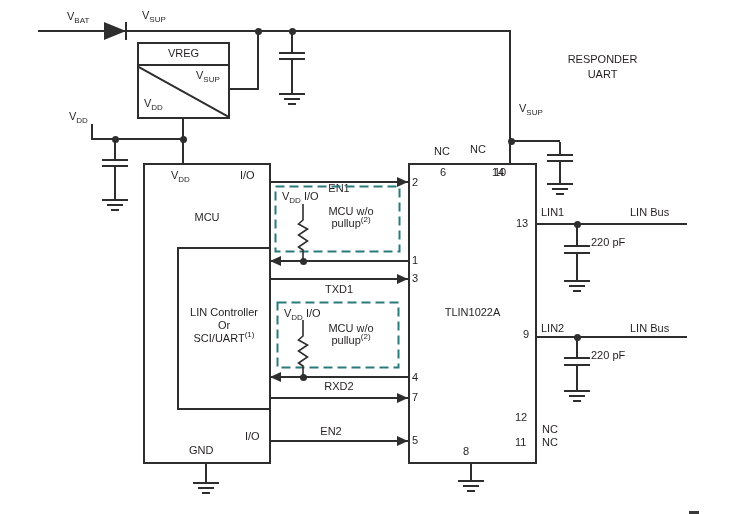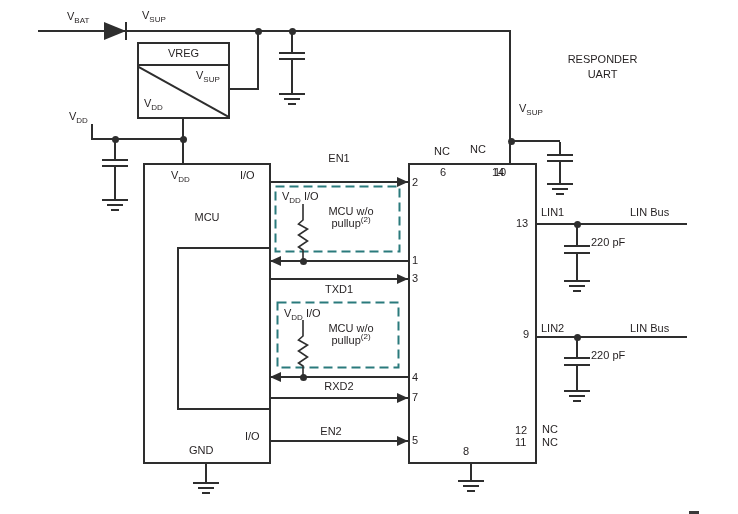--- a/index.html
+++ b/index.html
@@ -83,32 +83,37 @@
       <i class="g2"></i>
       <i class="g3"></i>
     </div>
 
   <div class="box" style="left:143px;top:163px;width:128px;height:301px;"></div>
   <div class="lbl" style="left:171px;top:169px;"><span>V</span><sub>DD</sub></div>
   <div class="lbl" style="left:240px;top:169px;">I/O</div>
   <div class="lbl ctr" style="left:143px;top:211px;width:128px;">MCU</div>
 
   <div class="box" style="left:177px;top:247px;width:94px;height:163px;"></div>
+  <div class="lbl ctr" style="left:177px;top:306px;width:94px;line-height:13px;">
+    <span>LIN Controller</span><br>
+    <span>Or</span><br>
+    <span>SCI/UART</span><sup>(1)</sup>
+  </div>
   <div class="lbl" style="left:245px;top:430px;">I/O</div>
   <div class="lbl" style="left:189px;top:444px;">GND</div>
   <div class="vl" style="left:205px;top:464px;height:18px;"></div>
   <div class="gnd" style="left:193px;top:482px;">
       <i class="g1"></i>
       <i class="g2"></i>
       <i class="g3"></i>
     </div>
 
   <div class="hl" style="left:270px;top:181px;width:138px;"></div>
   <div class="arrow-r" style="left:397px;top:177px;"></div>
-  <div class="lbl ctr" style="left:270px;top:152px;width:138px;">EN1</div>
+  <div class="lbl ctr" style="left:270px;top:182px;width:138px;">EN1</div>
 
   <div class="hl" style="left:270px;top:260px;width:138px;"></div>
   <div class="arrow-l" style="left:270px;top:256px;"></div>
   <div class="dot" style="left:300px;top:258px;"></div>
 
   <div class="hl" style="left:270px;top:278px;width:138px;"></div>
   <div class="arrow-r" style="left:397px;top:274px;"></div>
   <div class="lbl ctr" style="left:270px;top:283px;width:138px;">TXD1</div>
 
   <div class="hl" style="left:270px;top:376px;width:138px;"></div>
@@ -141,20 +146,21 @@
   <div class="lbl" style="left:284px;top:307px;"><span>V</span><sub>DD</sub><span> I/O</span></div>
   <svg style="left:296px;top:320px;" width="14" height="57" viewBox="0 0 14 57" preserveAspectRatio="none">
     <polyline points="7,0 7,16 2.5,20 11.5,25 2.5,31 11.5,37 2.5,43 7,46 7,57" fill="none" stroke="#2e2e2e" stroke-width="1.6"></polyline>
   </svg>
   <div class="lbl ctr" style="left:316px;top:322px;width:70px;">
     <span>MCU w/o</span><br>
     <span>pullup</span><sup>(2)</sup>
   </div>
 
   <div class="box" style="left:408px;top:163px;width:129px;height:301px;"></div>
+  <div class="lbl ctr" style="left:408px;top:306px;width:129px;">TLIN1022A</div>
 
   <div class="lbl" style="left:412px;top:176px;">2</div>
   <div class="lbl" style="left:412px;top:254px;">1</div>
   <div class="lbl" style="left:412px;top:272px;">3</div>
   <div class="lbl" style="left:412px;top:371px;">4</div>
   <div class="lbl" style="left:412px;top:391px;">7</div>
   <div class="lbl" style="left:412px;top:434px;">5</div>
 
   <div class="lbl" style="left:434px;top:145px;">NC</div>
   <div class="lbl" style="left:470px;top:143px;">NC</div>
@@ -205,21 +211,21 @@
   <div class="plate" style="left:564px;top:357px;width:26px;"></div>
   <div class="plate" style="left:564px;top:364px;width:26px;"></div>
   <div class="vl" style="left:576px;top:366px;height:24px;"></div>
   <div class="gnd" style="left:564px;top:390px;">
       <i class="g1"></i>
       <i class="g2"></i>
       <i class="g3"></i>
     </div>
   <div class="lbl" style="left:591px;top:349px;">220 pF</div>
 
-  <div class="lbl" style="left:515px;top:424px;">12</div>
+  <div class="lbl" style="left:515px;top:411px;">12</div>
   <div class="lbl" style="left:542px;top:423px;">NC</div>
   <div class="lbl" style="left:515px;top:436px;">11</div>
   <div class="lbl" style="left:542px;top:436px;">NC</div>
 
   <div class="lbl" style="left:463px;top:445px;">8</div>
   <div class="vl" style="left:470px;top:464px;height:16px;"></div>
   <div class="gnd" style="left:458px;top:480px;">
       <i class="g1"></i>
       <i class="g2"></i>
       <i class="g3"></i>

